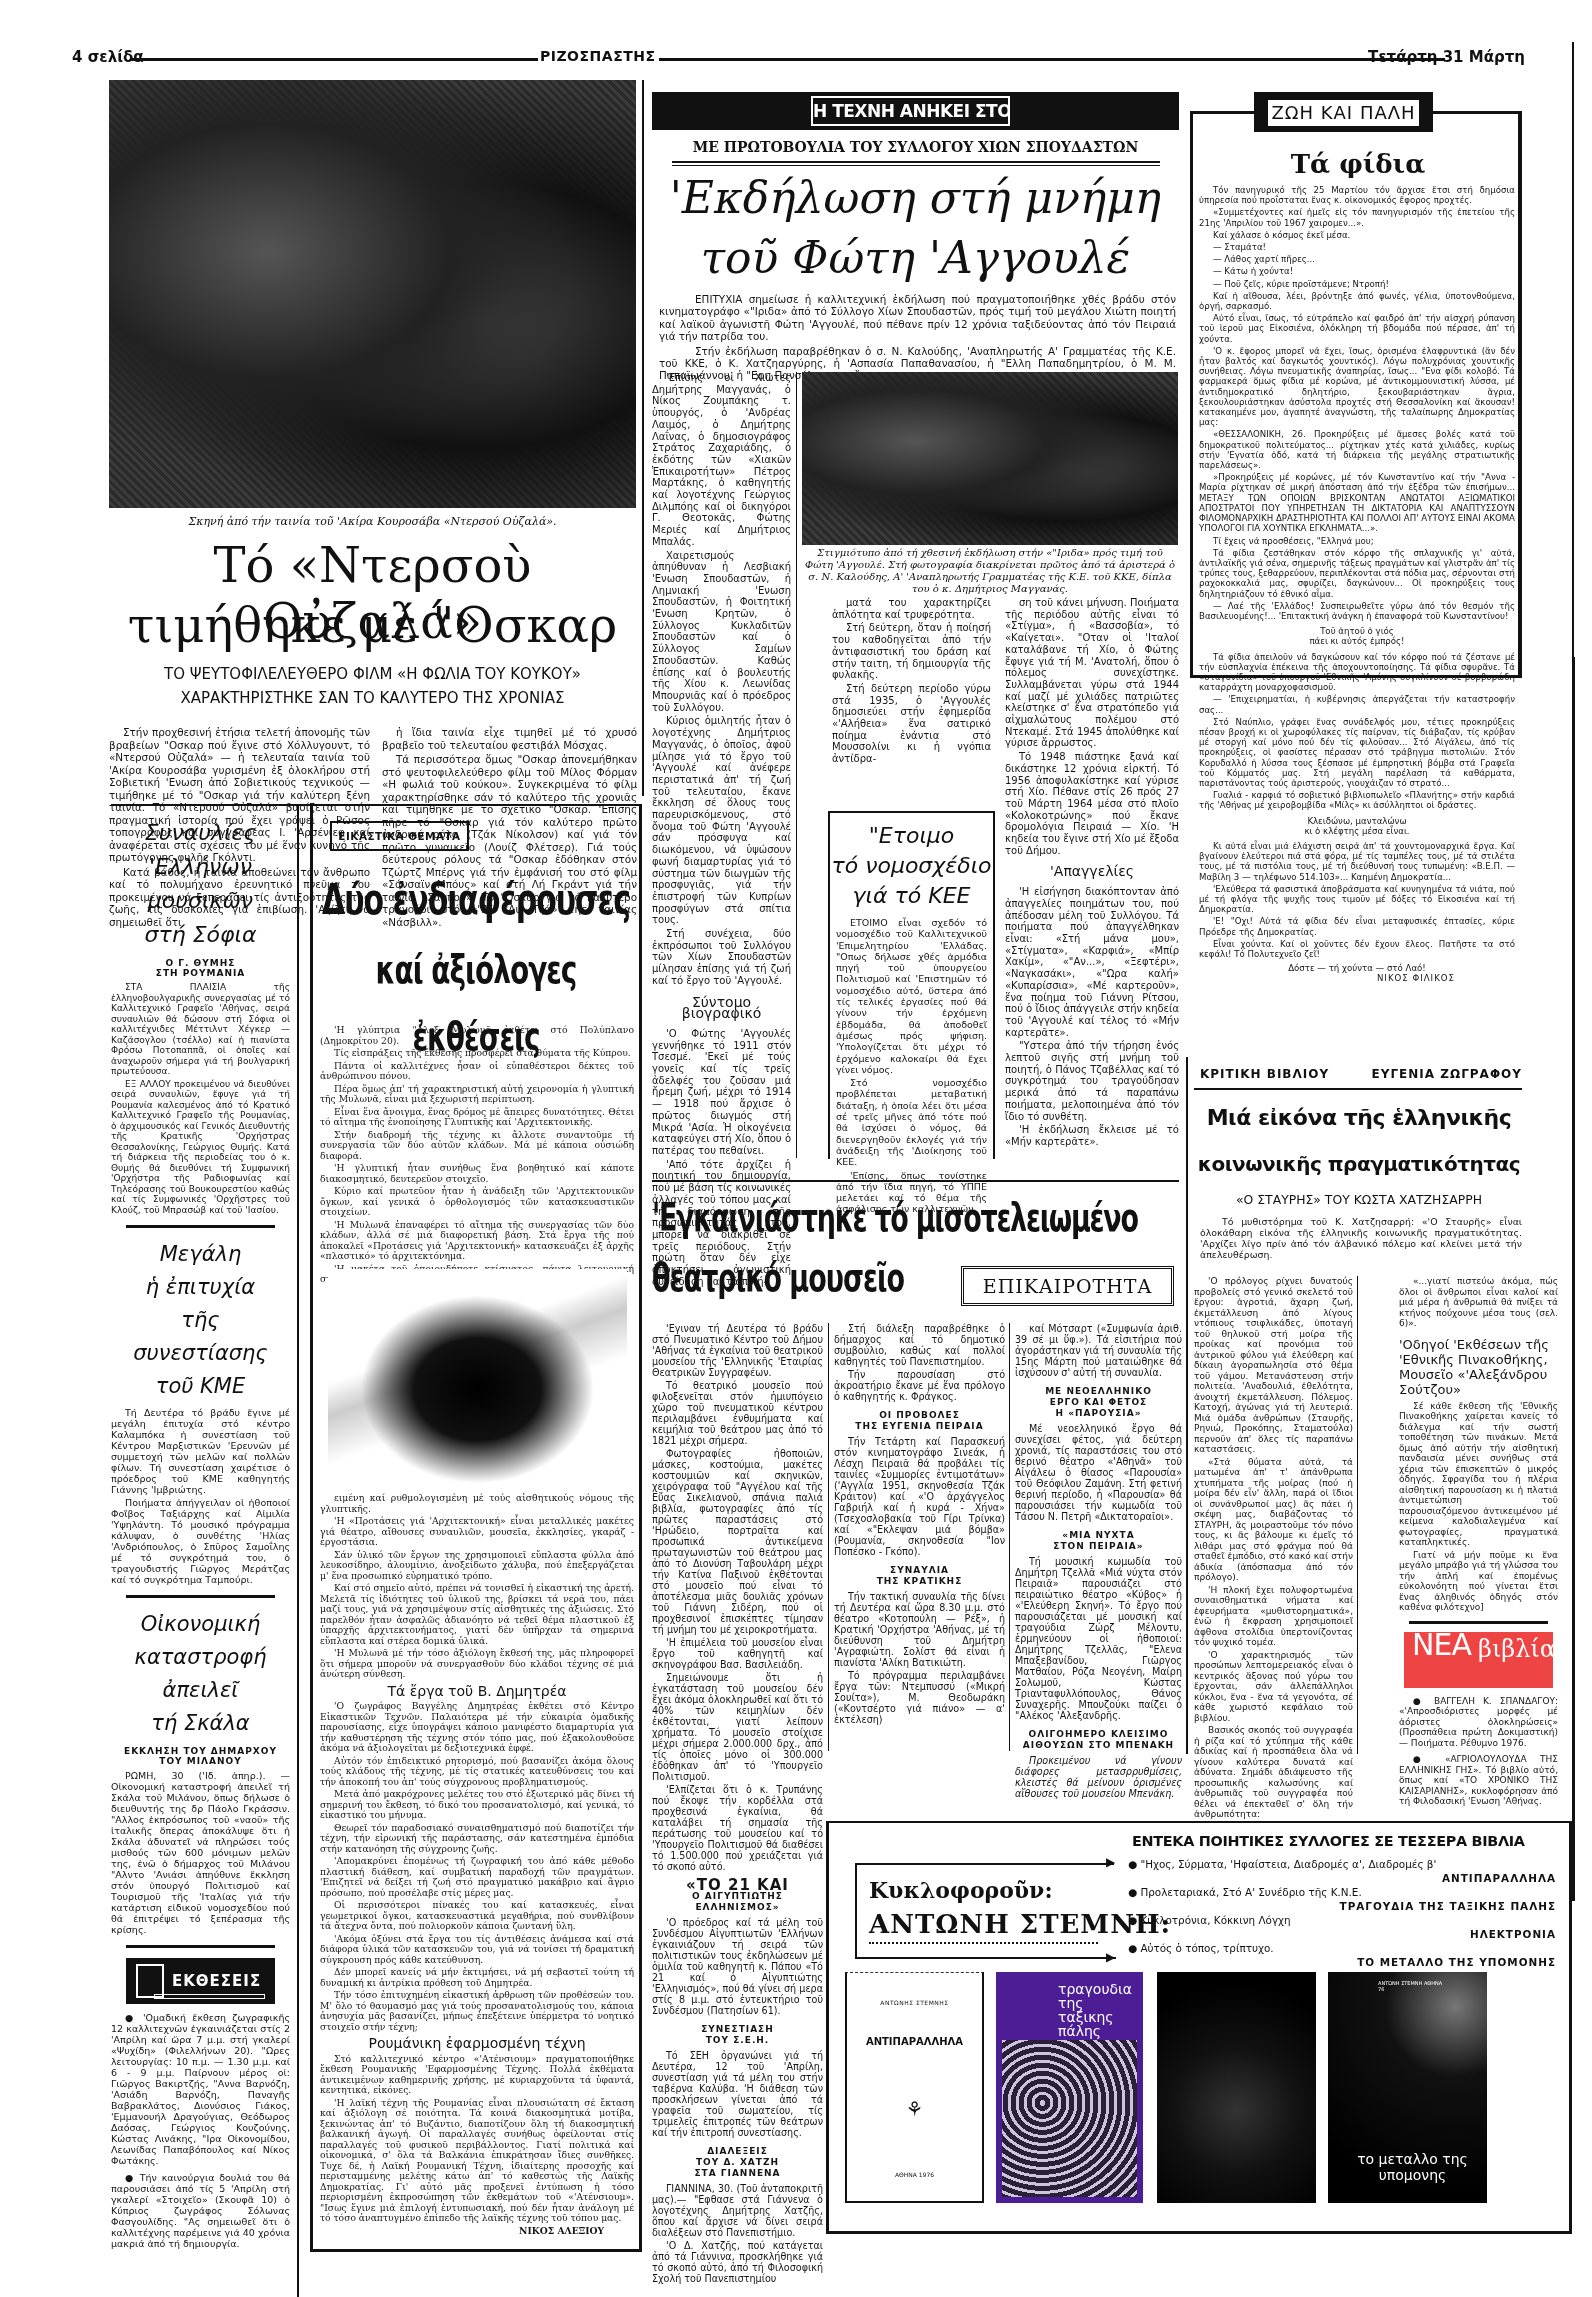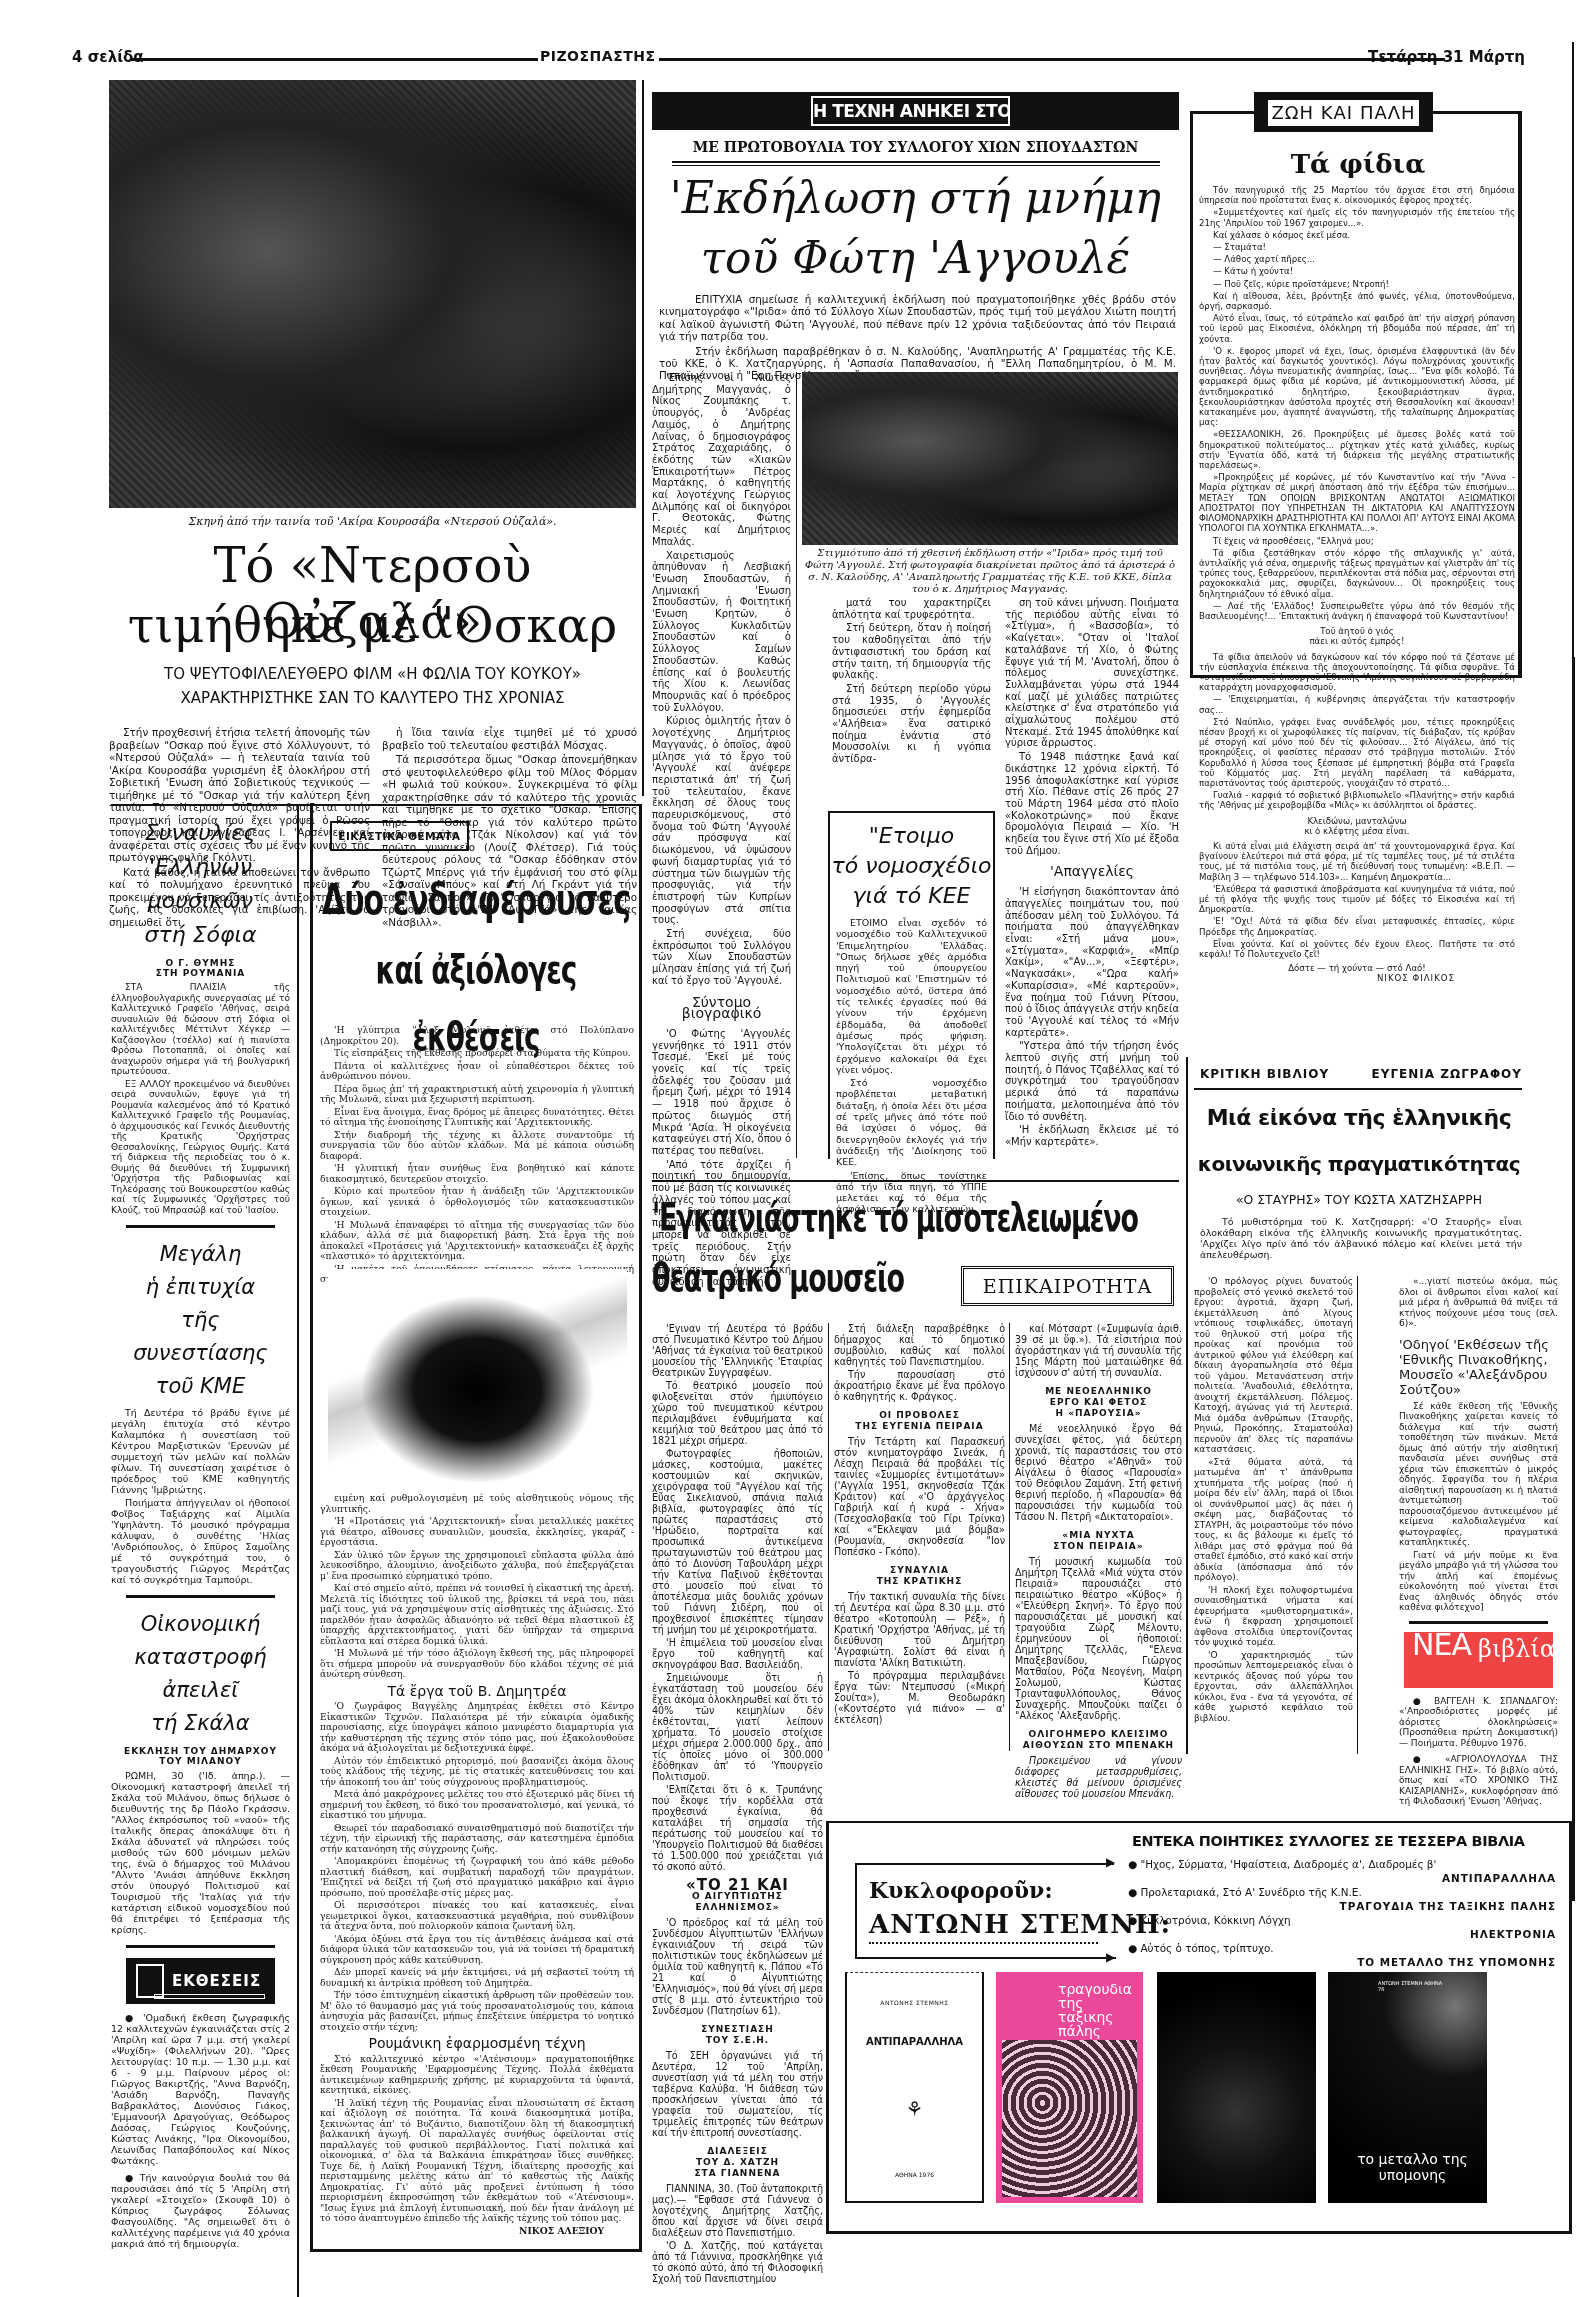--- a/index.html
+++ b/index.html
@@ -285,20 +285,21 @@
 <div class="rule" style="left:1194px;top:1088px;width:328px;height:2px;"></div>
 <div class="abs center" style="left:1190px;top:1098px;width:338px;font-family:'DejaVu Sans',sans-serif;font-weight:bold;font-size:22px;line-height:40px;letter-spacing:-0.5px;white-space:nowrap;">Μιά εἰκόνα τῆς ἑλληνικῆς</div>
 <div class="abs center" style="left:1190px;top:1144px;width:338px;font-family:'DejaVu Sans',sans-serif;font-weight:bold;font-size:20px;line-height:40px;letter-spacing:-0.5px;white-space:nowrap;">κοινωνικῆς πραγματικότητας</div>
 <div class="abs center" style="left:1190px;top:1192px;width:338px;font-family:'DejaVu Sans',sans-serif;font-size:12.4px;">«Ο ΣΤΑΥΡΗΣ» ΤΟΥ ΚΩΣΤΑ ΧΑΤΖΗΣΑΡΡΗ</div>
 <div class="abs txt" style="left:1200px;top:1216px;width:322px;font-size:9.4px;line-height:11px;text-indent:22px;">Τό μυθιστόρημα τοῦ Κ. Χατζησαρρή: «'Ο Σταυρῆς» εἶναι ὁλοκάθαρη εἰκόνα τῆς ἑλληνικῆς κοινωνικῆς πραγματικότητας. 'Αρχίζει λίγο πρίν ἀπό τόν ἀλβανικό πόλεμο καί κλείνει μετά τήν ἀπελευθέρωση.</div>
 <div class="abs txt" style="left:1194px;top:1276px;width:159px;font-size:9px;line-height:10.5px;">
   <p>'Ο πρόλογος ρίχνει δυνατούς προβολείς στό γενικό σκελετό τοῦ ἔργου: ἀγροτιά, ἄχαρη ζωή, ἐκμετάλλευση ἀπό λίγους ντόπιους τσιφλικάδες, ὑποταγή τοῦ θηλυκοῦ στή μοίρα τῆς προίκας καί προνόμια τοῦ ἀντρικοῦ φύλου γιά ἐλεύθερη καί δίκαιη ἀγοραπωλησία στό θέμα τοῦ γάμου. Μετανάστευση στήν πολιτεία. 'Αναδουλιά, ἐθελότητα, ἀνοιχτή ἐκμετάλλευση. Πόλεμος. Κατοχή, ἀγώνας γιά τή λευτεριά. Μιά ὁμάδα ἀνθρώπων (Σταυρῆς, Ρηνιώ, Προκόπης, Σταματούλα) περνοῦν ἀπ' ὅλες τίς παραπάνω καταστάσεις.</p>
   <p>«Στά θύματα αὐτά, τά ματωμένα ἀπ' τ' ἀπάνθρωπα χτυπήματα τῆς μοίρας (πού ἡ μοίρα δέν εἶν' ἄλλη, παρά οἱ ἴδιοι οἱ συνάνθρωποί μας) ἄς πάει ἡ σκέψη μας, διαβάζοντας τό ΣΤΑΥΡΗ, ἄς μοιραστοῦμε τόν πόνο τους, κι ἄς βάλουμε κι ἐμεῖς τό λιθάρι μας στό φράγμα πού θά σταθεῖ ἐμπόδιο, στό κακό καί στήν ἀδικία (ἀπόσπασμα ἀπό τόν πρόλογο).</p>
   <p>'Η πλοκή ἔχει πολυφορτωμένα συναισθηματικά νήματα καί ἐφευρήματα «μυθιστορηματικά», ἐνῶ ἡ ἔκφραση χρησιμοποιεῖ ἀφθονα στολίδια ὑπερτονίζοντας τόν ψυχικό τομέα.</p>
   <p>'Ο χαρακτηρισμός τῶν προσώπων λεπτομερειακός εἶναι ὁ κεντρικός ἄξονας πού γύρω του ἔρχονται, σάν ἀλλεπάλληλοι κύκλοι, ἕνα - ἕνα τά γεγονότα, σέ κάθε χωριστό κεφάλαιο τοῦ βιβλίου.</p>
+  <p>Βασικός σκοπός τοῦ συγγραφέα ἡ ρίζα καί τό χτύπημα τῆς κάθε ἀδικίας καί ἡ προσπάθεια ὅλα νά γίνουν καλύτερα δυνατά καί ἀδύνατα. Σημάδι ἀδιάψευστο τῆς προσωπικῆς καλωσύνης καί ἀνθρωπιᾶς τοῦ συγγραφέα πού θέλει νά ἐπεκταθεῖ σ' ὅλη τήν ἀνθρωπότητα:</p>
 </div>
 <div class="rule" style="left:1357px;top:1276px;width:1px;height:478px;"></div>
 <div class="abs txt" style="left:1363px;top:1276px;width:159px;font-size:9px;line-height:10.5px;margin-left:36px;">
   <p>«...γιατί πιστεύω ἀκόμα, πώς ὅλοι οἱ ἄνθρωποι εἶναι καλοί καί μιά μέρα ἡ ἀνθρωπιά θά πνίξει τά κτήνος πούχουνε μέσα τους (σελ. 6)».</p>
   <div style="font-family:'DejaVu Sans',sans-serif;font-size:13px;line-height:15px;margin:8px 0 4px;text-align:left;">'Οδηγοί 'Εκθέσεων τῆς 'Εθνικῆς Πινακοθήκης, Μουσεῖο «'Αλεξάνδρου Σούτζου»</div>
   <p>Σέ κάθε ἔκθεση τῆς 'Εθνικῆς Πινακοθήκης χαίρεται κανείς τό διάλεγμα καί τήν σωστή τοποθέτηση τῶν πινάκων. Μετά ὅμως ἀπό αὐτήν τήν αἰσθητική πανδαισία μένει συνήθως στά χέρια τῶν ἐπισκεπτῶν ὁ μικρός ὁδηγός. Σφραγίδα του ἡ πλέρια αἰσθητική παρουσίαση κι ἡ πλατιά ἀντιμετώπιση τοῦ παρουσιαζόμενου ἀντικειμένου μέ κείμενα καλοδιαλεγμένα καί φωτογραφίες, πραγματικά καταπληκτικές.</p>
   <p>Γιατί νά μήν ποῦμε κι ἕνα μεγάλο μπράβο γιά τή γλώσσα του τήν ἁπλή καί ἑπομένως εὐκολονόητη πού γίνεται ἔτσι ἕνας ἀληθινός ὁδηγός στόν καθένα φιλότεχνο]</p>
   <div class="rule" style="position:relative;height:3px;width:139px;margin:8px auto;"></div>
   <div style="position:relative;height:56px;width:149px;margin:0 auto 8px;background:#ef4444;color:#fff;">
     <span style="position:absolute;left:8px;top:8px;font-family:'DejaVu Sans',sans-serif;font-size:30px;letter-spacing:-1px;">ΝΕΑ</span>
@@ -327,21 +328,21 @@
     <div class="bullet">Αὐτός ὁ τόπος, τρίπτυχο.</div>
     <div style="text-align:right;font-weight:bold;letter-spacing:1px;">ΤΟ ΜΕΤΑΛΛΟ ΤΗΣ ΥΠΟΜΟΝΗΣ</div>
   </div>
 
   <div class="abs" style="left:16px;top:149px;width:139px;height:231px;background:#fff;border:2px solid #111;border-top:1px dashed #333;">
     <div class="center" style="margin-top:26px;font-family:'DejaVu Sans',sans-serif;font-size:6px;letter-spacing:0.5px;">ΑΝΤΩΝΗΣ ΣΤΕΜΝΗΣ</div>
     <div class="center" style="margin-top:30px;font-family:'DejaVu Sans',sans-serif;font-weight:bold;font-size:10px;">ΑΝΤΙΠΑΡΑΛΛΗΛΑ</div>
     <div class="center" style="margin-top:50px;font-size:20px;">⚘</div>
     <div class="center" style="margin-top:50px;font-family:'DejaVu Sans',sans-serif;font-size:6px;">ΑΘΗΝΑ 1976</div>
   </div>
-  <div class="abs" style="left:167px;top:149px;width:147px;height:231px;background:#ec4899;overflow:hidden;">
+  <div class="abs" style="left:167px;top:149px;width:147px;height:231px;background:#4c1d95;overflow:hidden;">
     <div style="position:absolute;left:62px;top:10px;width:80px;color:#fff;font-family:'DejaVu Sans',sans-serif;font-size:14px;line-height:14px;">τραγουδια της ταξικης πάλης</div>
     <div style="position:absolute;left:6px;top:68px;width:135px;height:157px;background:
       repeating-radial-gradient(circle at 30% 40%, #eee 0 3px, #222 3px 8px),
       #555;opacity:0.8;"></div>
   </div>
   <div class="abs" style="left:328px;top:149px;width:159px;height:231px;background:radial-gradient(circle at 50% 60%, #333 0, #111 40%, #000 80%);"></div>
   <div class="abs" style="left:499px;top:149px;width:159px;height:231px;background:radial-gradient(circle at 80% 15%, #777 0, #111 30%, #000 80%);">
     <div style="position:absolute;left:50px;top:8px;width:70px;color:#fff;font-family:'DejaVu Sans',sans-serif;font-size:5px;">ΑΝΤΩΝΗ ΣΤΕΜΝΗ ΑΘΗΝΑ 76</div>
     <div style="position:absolute;left:20px;top:179px;width:129px;color:#fff;font-family:'DejaVu Sans',sans-serif;font-size:14px;line-height:16px;text-align:center;">το μεταλλο της υπομονης</div>
   </div>

